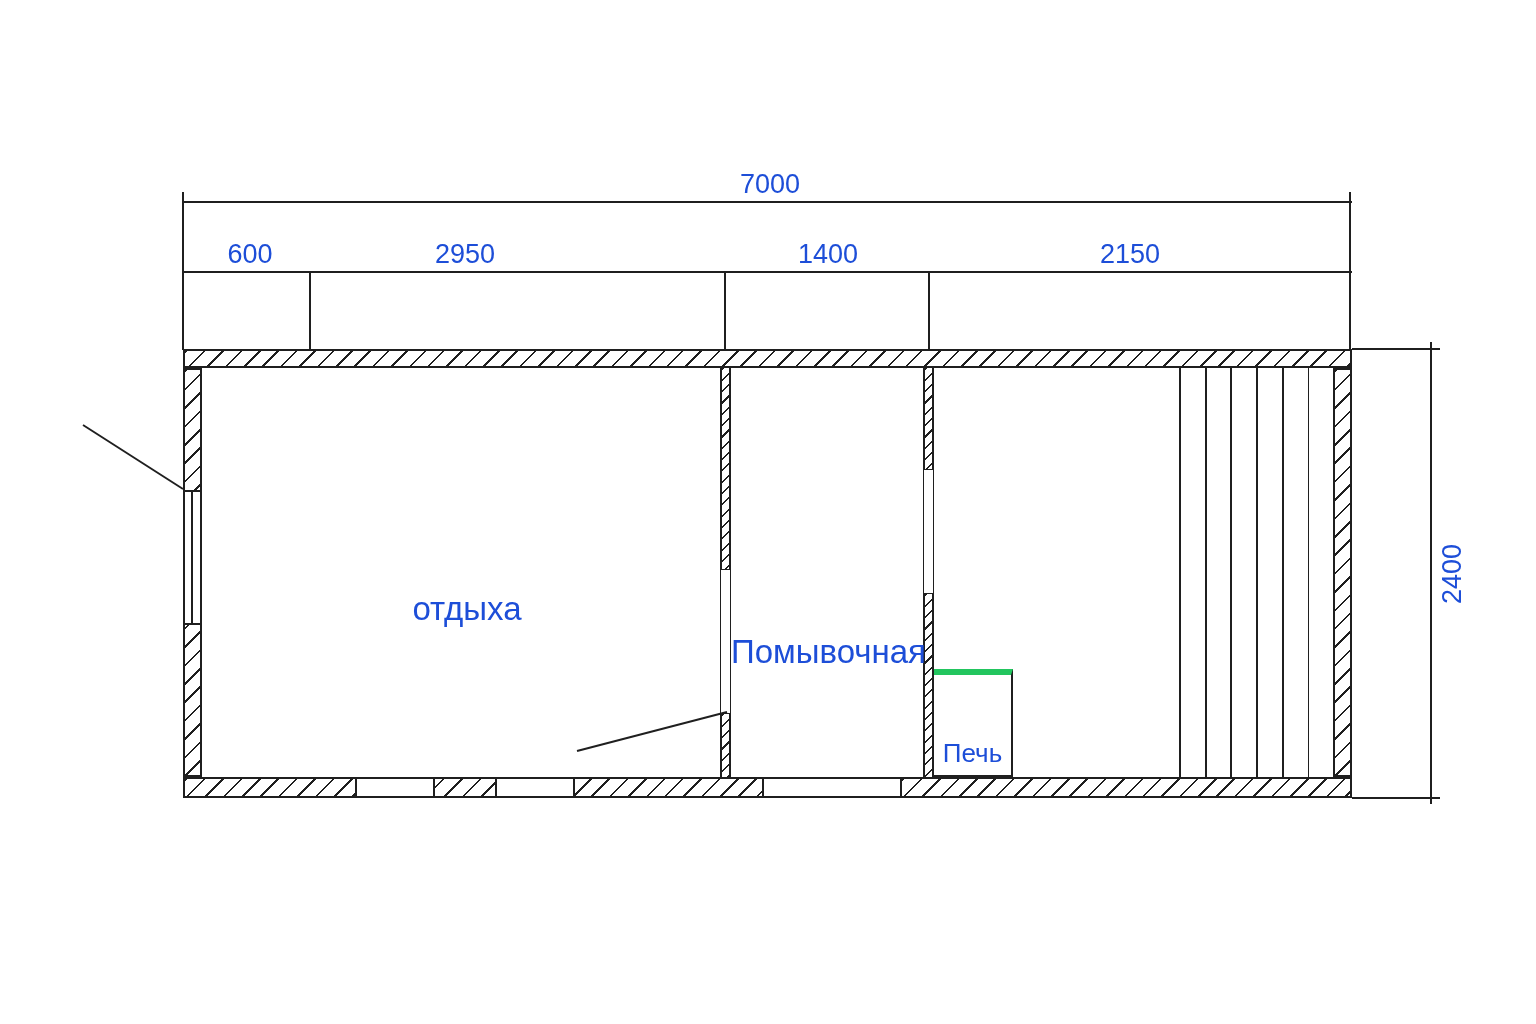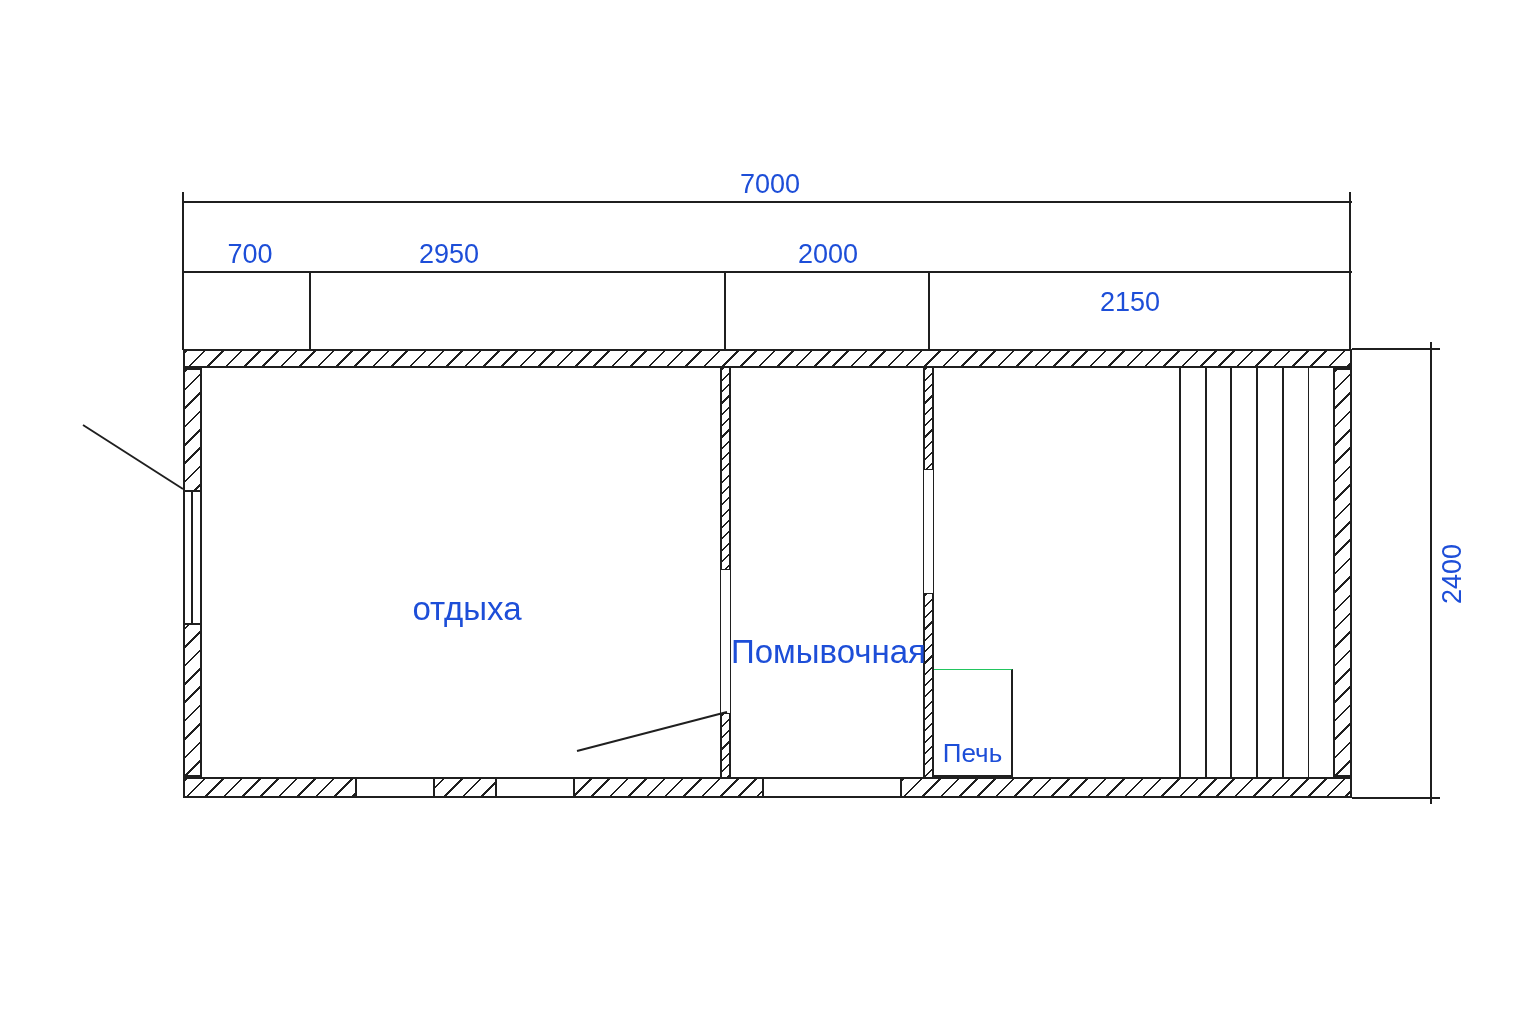--- a/index.html
+++ b/index.html
@@ -29,36 +29,36 @@
   
   .dim-text{font-size:27px;line-height:28px;text-align:center;white-space:nowrap;}
   .room-text{font-size:33px;line-height:36px;text-align:center;white-space:nowrap;}
   .stove-text{position:absolute;left:0;right:0;bottom:6px;font-size:26px;text-align:center;white-space:nowrap;}
   .rot270{transform:rotate(-90deg);transform-origin:center center;}
   
   .bench{
     border-left:2px solid #1f1f1f;background-color:#ffffff;
     background-image:repeating-linear-gradient(90deg,transparent 0px,transparent 23.7px,#1f1f1f 23.7px,#1f1f1f 25.7px);
   }
-  .stove-box{background:#ffffff;border-top:1px solid #22c55e;border-right:2px solid #1f1f1f;border-bottom:2px solid #1f1f1f;}
+  .stove-box{background:#ffffff;border-top:6px solid #22c55e;border-right:2px solid #1f1f1f;border-bottom:2px solid #1f1f1f;}
   .window-glass{position:absolute;top:0;bottom:0;left:6px;width:2px;background:#1f1f1f;}
   svg{display:block;}
 </style>
 </head>
 <body>
 
 <div class="canvas">
 
   <div class="abs dim-text" style="left:720px;top:170px;width:100px;">7000</div>
   <div class="abs line-h" style="left:183px;top:201px;width:1169px;"></div>
 
-  <div class="abs dim-text" style="left:200px;top:240px;width:100px;">700</div>
-  <div class="abs dim-text" style="left:399px;top:240px;width:100px;">2950</div>
-  <div class="abs dim-text" style="left:778px;top:240px;width:100px;">2000</div>
-  <div class="abs dim-text" style="left:1080px;top:240px;width:100px;margin-top:48px;">2150</div>
+  <div class="abs dim-text" style="left:200px;top:240px;width:100px;">600</div>
+  <div class="abs dim-text" style="left:415px;top:240px;width:100px;">2950</div>
+  <div class="abs dim-text" style="left:778px;top:240px;width:100px;">1400</div>
+  <div class="abs dim-text" style="left:1080px;top:240px;width:100px;">2150</div>
   <div class="abs line-h" style="left:183px;top:271px;width:1169px;"></div>
 
   <div class="abs line-v" style="left:182px;top:192px;height:158px;"></div>
   <div class="abs line-v" style="left:1349px;top:192px;height:158px;"></div>
   <div class="abs line-v" style="left:309px;top:271px;height:79px;"></div>
   <div class="abs line-v" style="left:724px;top:271px;height:98px;"></div>
   <div class="abs line-v" style="left:928px;top:271px;height:98px;"></div>
 
   <div class="abs line-h" style="left:1352px;top:348px;width:88px;"></div>
   <div class="abs line-h" style="left:1352px;top:797px;width:88px;"></div>

